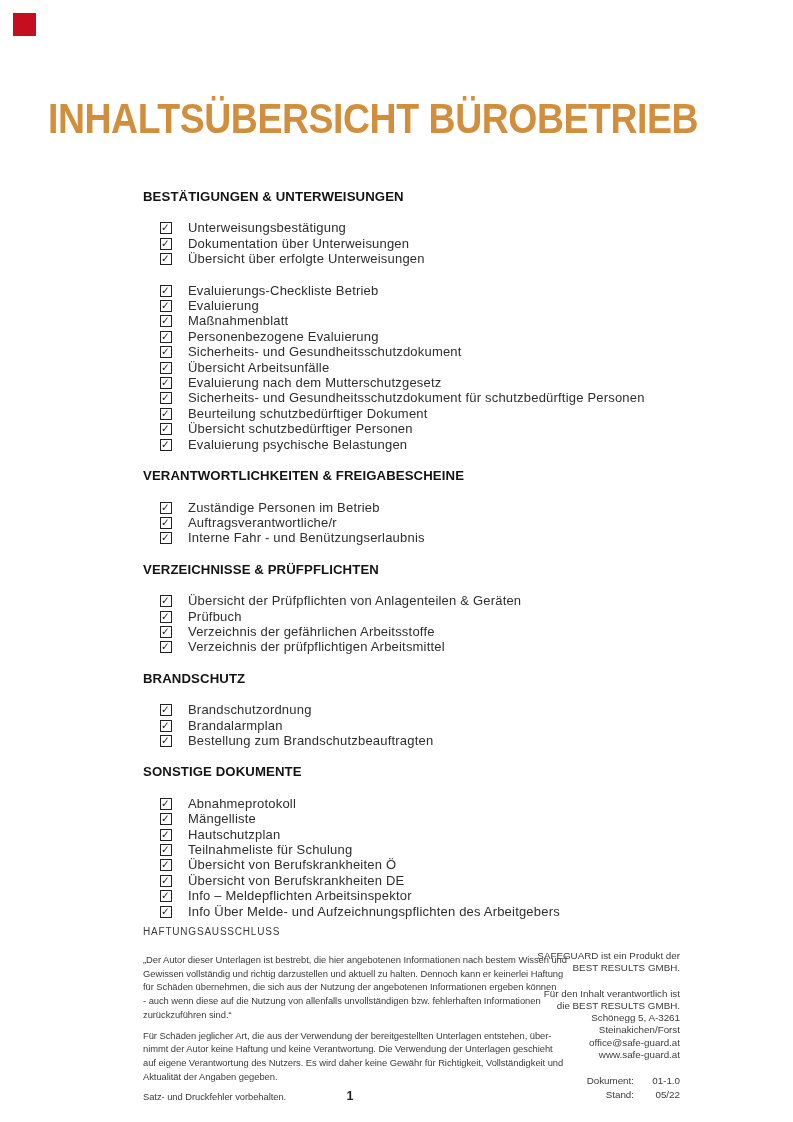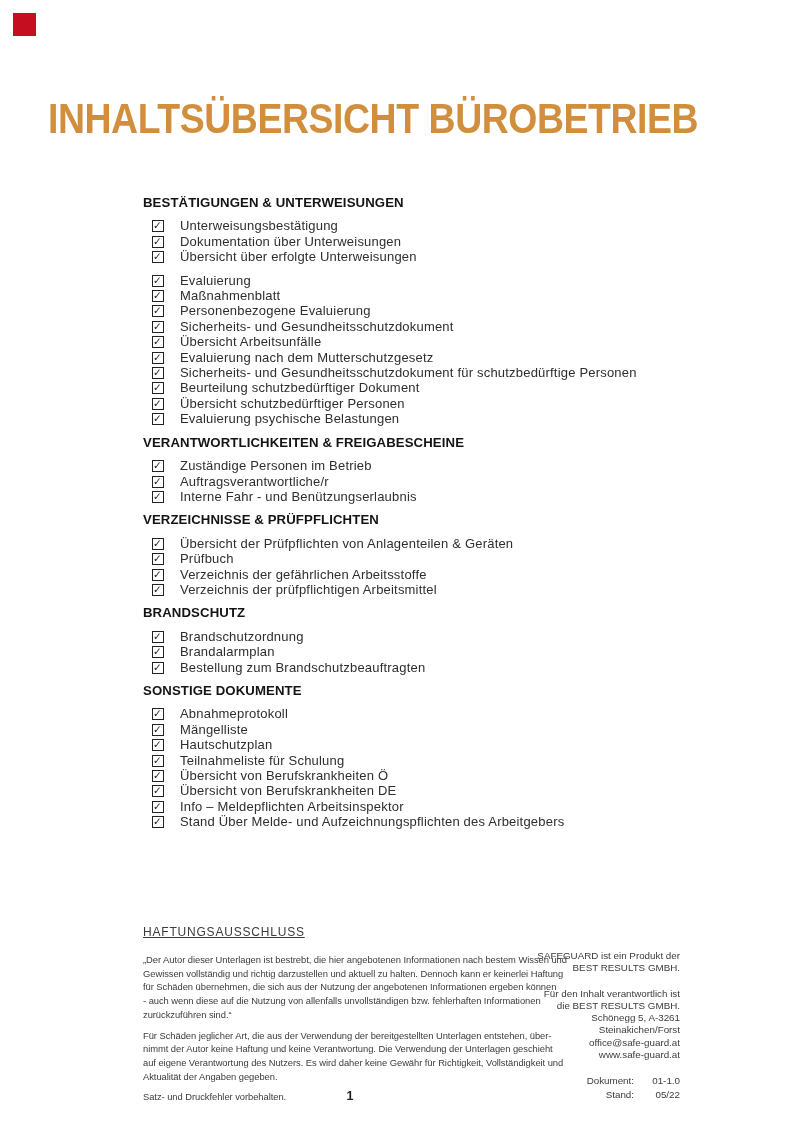--- a/index.html
+++ b/index.html
@@ -8,45 +8,45 @@
     font-family:"Liberation Sans", sans-serif; overflow:hidden;
   }
   .brand-square {
     position:absolute; left:13px; top:13px; width:23px; height:23px;
   }
   .title {
     position:absolute; left:48px; top:94px; margin:0;
     font-size:43px; font-weight:800; letter-spacing:-0.5px;
     transform:scaleX(0.87); transform-origin:left top; white-space:nowrap;
   }
-  .toc { position:absolute; left:143px; top:195px; width:600px; }
+  .toc { position:absolute; left:143px; top:189px; width:600px; }
   .toc-section { margin:0; padding:0; }
   .toc-section + .toc-section { margin-top:7px; }
   .toc-section h2 {
     margin:0; font-size:13.2px; font-weight:700; color:#141414;
     line-height:15.4px; letter-spacing:0.1px;
   }
-  .toc-section ul { list-style:none; margin:8px; padding:0; }
+  .toc-section ul { list-style:none; margin:16px; padding:0; }
   .toc-item {
     display:flex; align-items:flex-start;
     font-size:13px; line-height:15.4px; color:#2e2e2e; letter-spacing:0.2px;
     white-space:nowrap;
   }
   .cb {
     flex:0 0 auto; width:10px; height:10px; border:1.5px solid #222;
     margin:2px 16px 0 1px; position:relative; box-sizing:content-box;
   }
   .cb::after {
     content:"✓"; position:absolute; left:0px; top:-3px;
     font-size:10.5px; font-weight:700; color:#222;
     font-family:"DejaVu Sans", sans-serif;
   }
   .footer-left { position:absolute; left:143px; top:926px; width:470px; }
   .disclaimer-heading {
-    font-size:12px; letter-spacing:0.8px; color:#3b3b3b; line-height:12px;text-decoration:underline;
+    font-size:10px; letter-spacing:0.8px; color:#3b3b3b; line-height:12px;
   }
   .footer-left .paras { margin-top:15px; }
   .footer-left .paras p {
     margin:0 0 7px 0; font-size:9.4px; line-height:13.7px; color:#3b3b3b;
     white-space:pre; letter-spacing:-0.05px;
   }
   .footer-right {
     position:absolute; right:20px; top:950px; width:240px; text-align:right;
     font-size:9.8px; line-height:12.3px; color:#3b3b3b;
   }
@@ -84,20 +84,24 @@
           <li class="toc-item">
             <span class="cb"></span>
             <span>Übersicht über erfolgte Unterweisungen</span>
           </li>
         </ul>
       </section>
       <section class="toc-section">
         <ul>
           <li class="toc-item">
             <span class="cb"></span>
+            <span>Evaluierungs-Checkliste Betrieb</span>
+          </li>
+          <li class="toc-item">
+            <span class="cb"></span>
             <span>Evaluierung</span>
           </li>
           <li class="toc-item">
             <span class="cb"></span>
             <span>Maßnahmenblatt</span>
           </li>
           <li class="toc-item">
             <span class="cb"></span>
             <span>Personenbezogene Evaluierung</span>
           </li>
@@ -212,21 +216,21 @@
           <li class="toc-item">
             <span class="cb"></span>
             <span>Übersicht von Berufskrankheiten DE</span>
           </li>
           <li class="toc-item">
             <span class="cb"></span>
             <span>Info – Meldepflichten Arbeitsinspektor</span>
           </li>
           <li class="toc-item">
             <span class="cb"></span>
-            <span>Stand Über Melde- und Aufzeichnungspflichten des Arbeitgebers</span>
+            <span>Info Über Melde- und Aufzeichnungspflichten des Arbeitgebers</span>
           </li>
         </ul>
       </section>
     </main>
 
   <div class="footer-left">
     <div class="disclaimer-heading">HAFTUNGSAUSSCHLUSS</div>
     <div class="paras" id="paras">
         <p>„Der Autor dieser Unterlagen ist bestrebt, die hier angebotenen Informationen nach bestem Wissen und
 Gewissen vollständig und richtig darzustellen und aktuell zu halten. Dennoch kann er keinerlei Haftung

